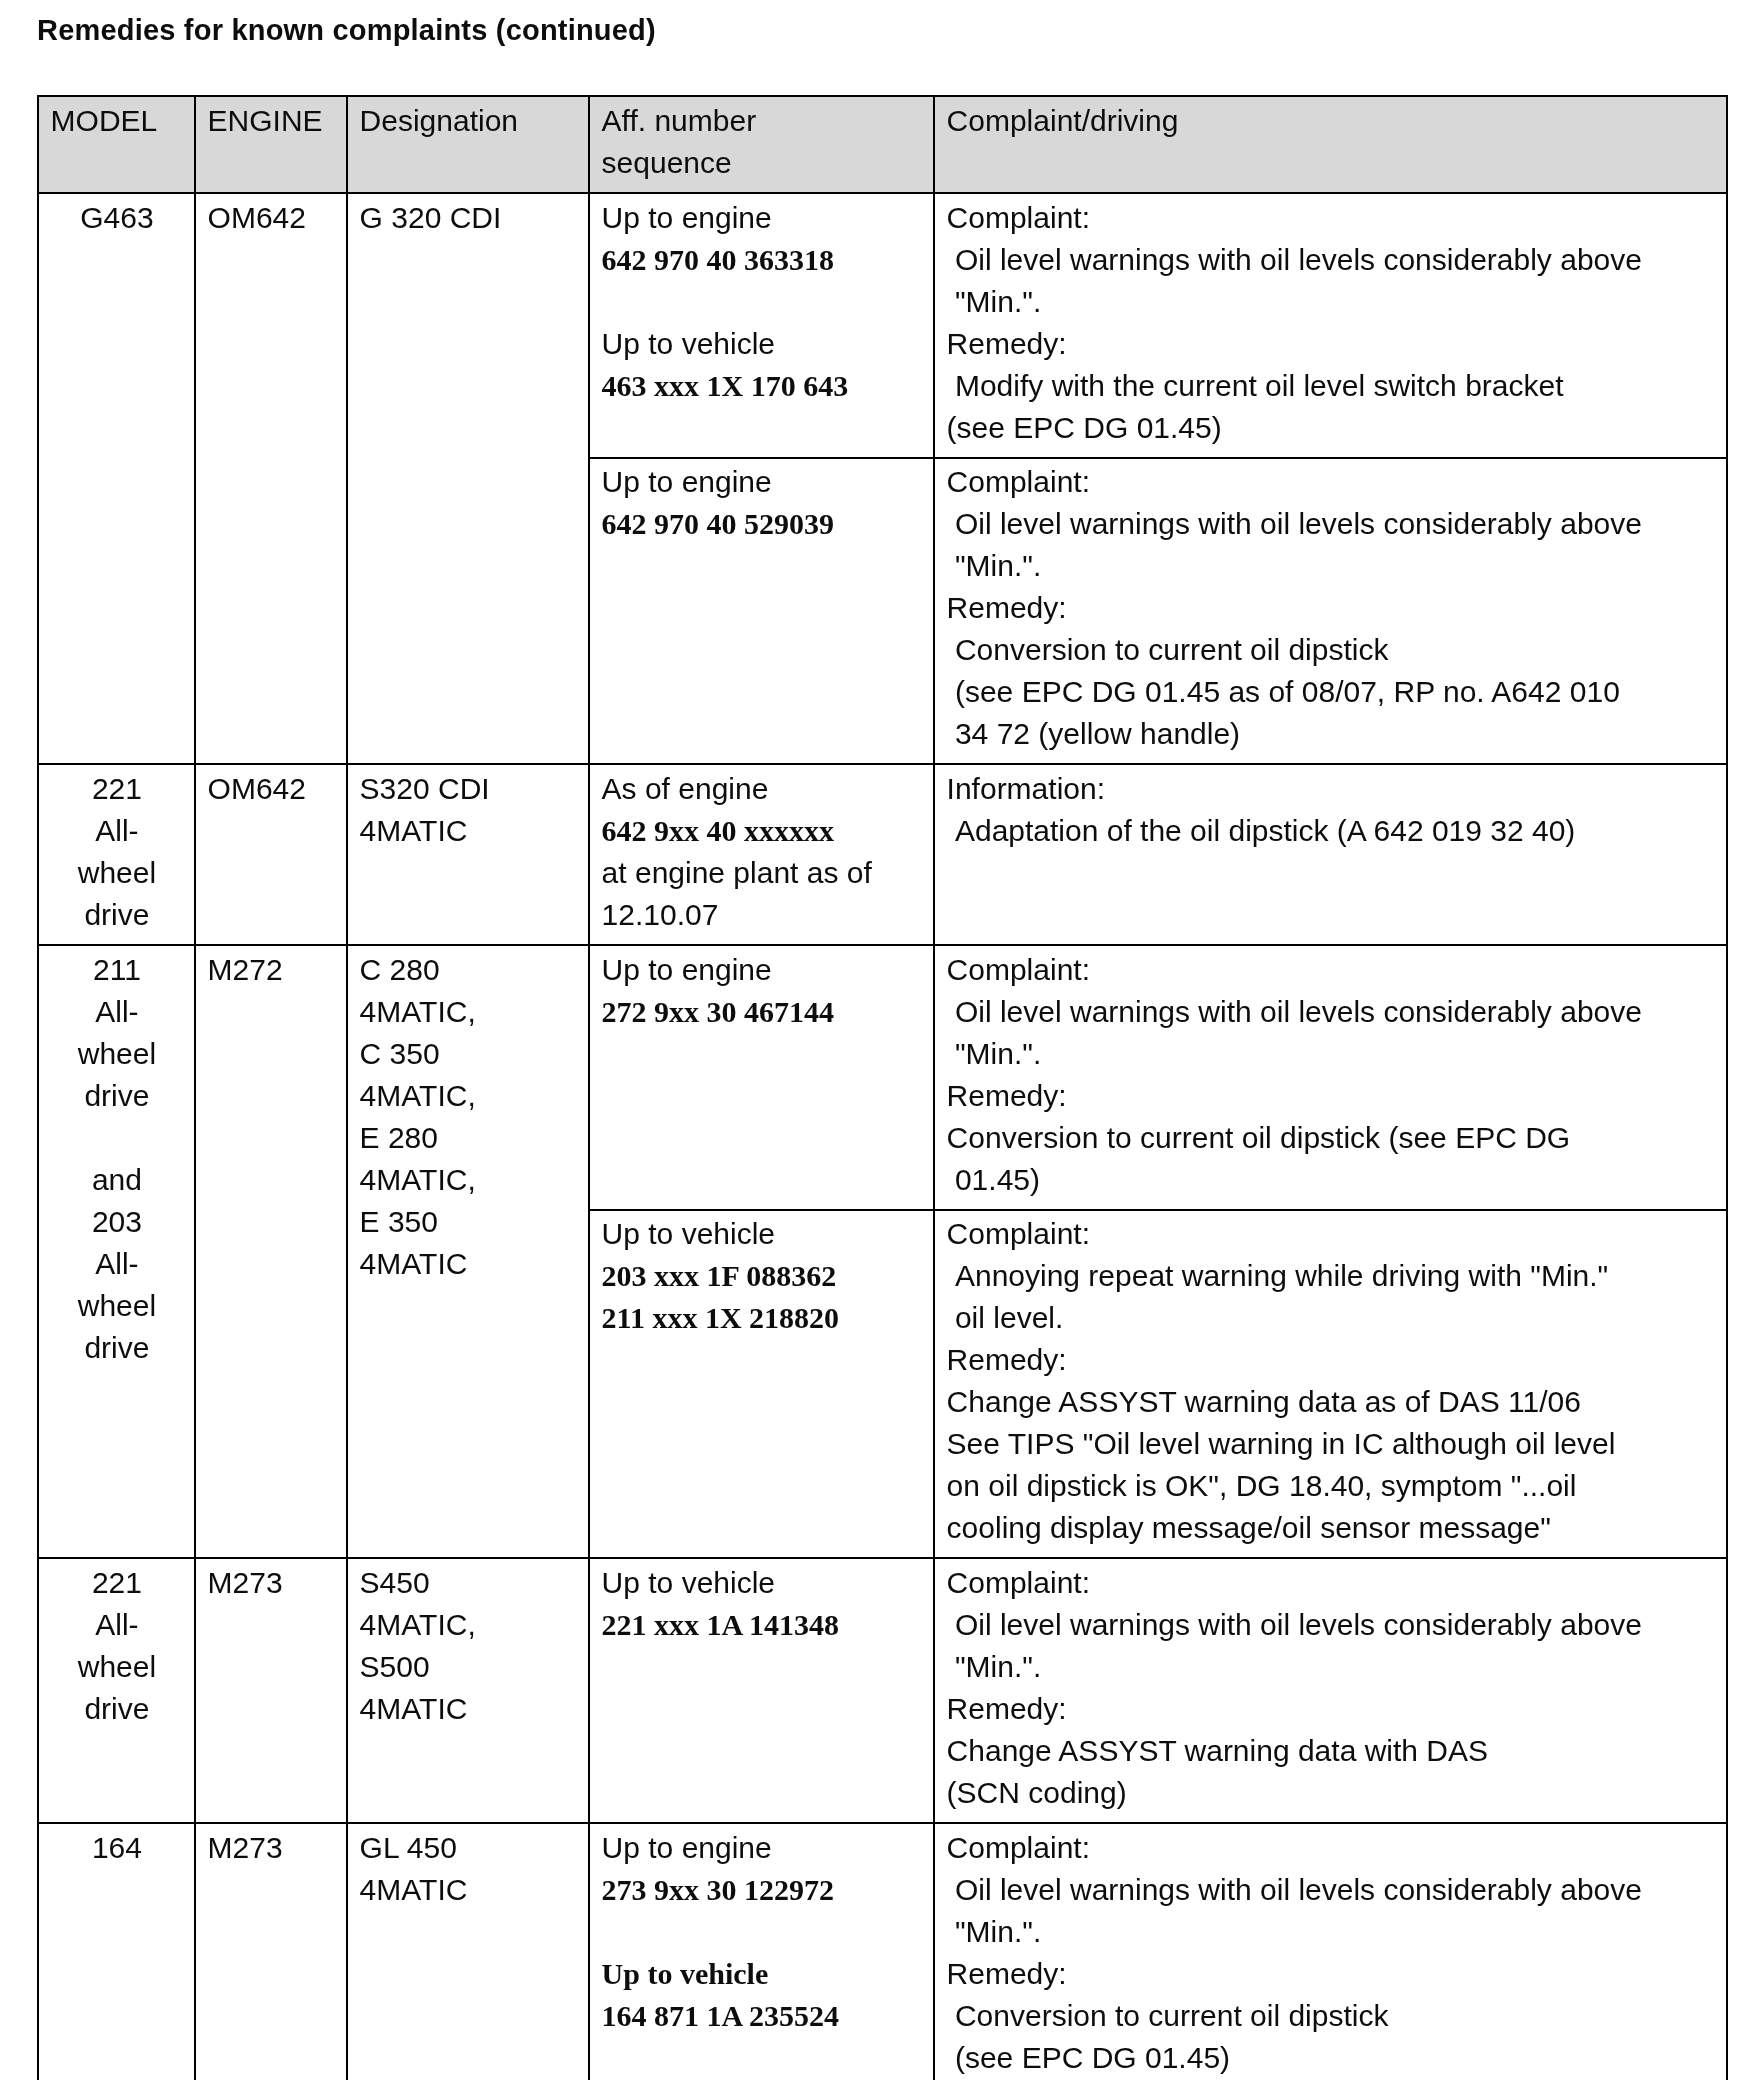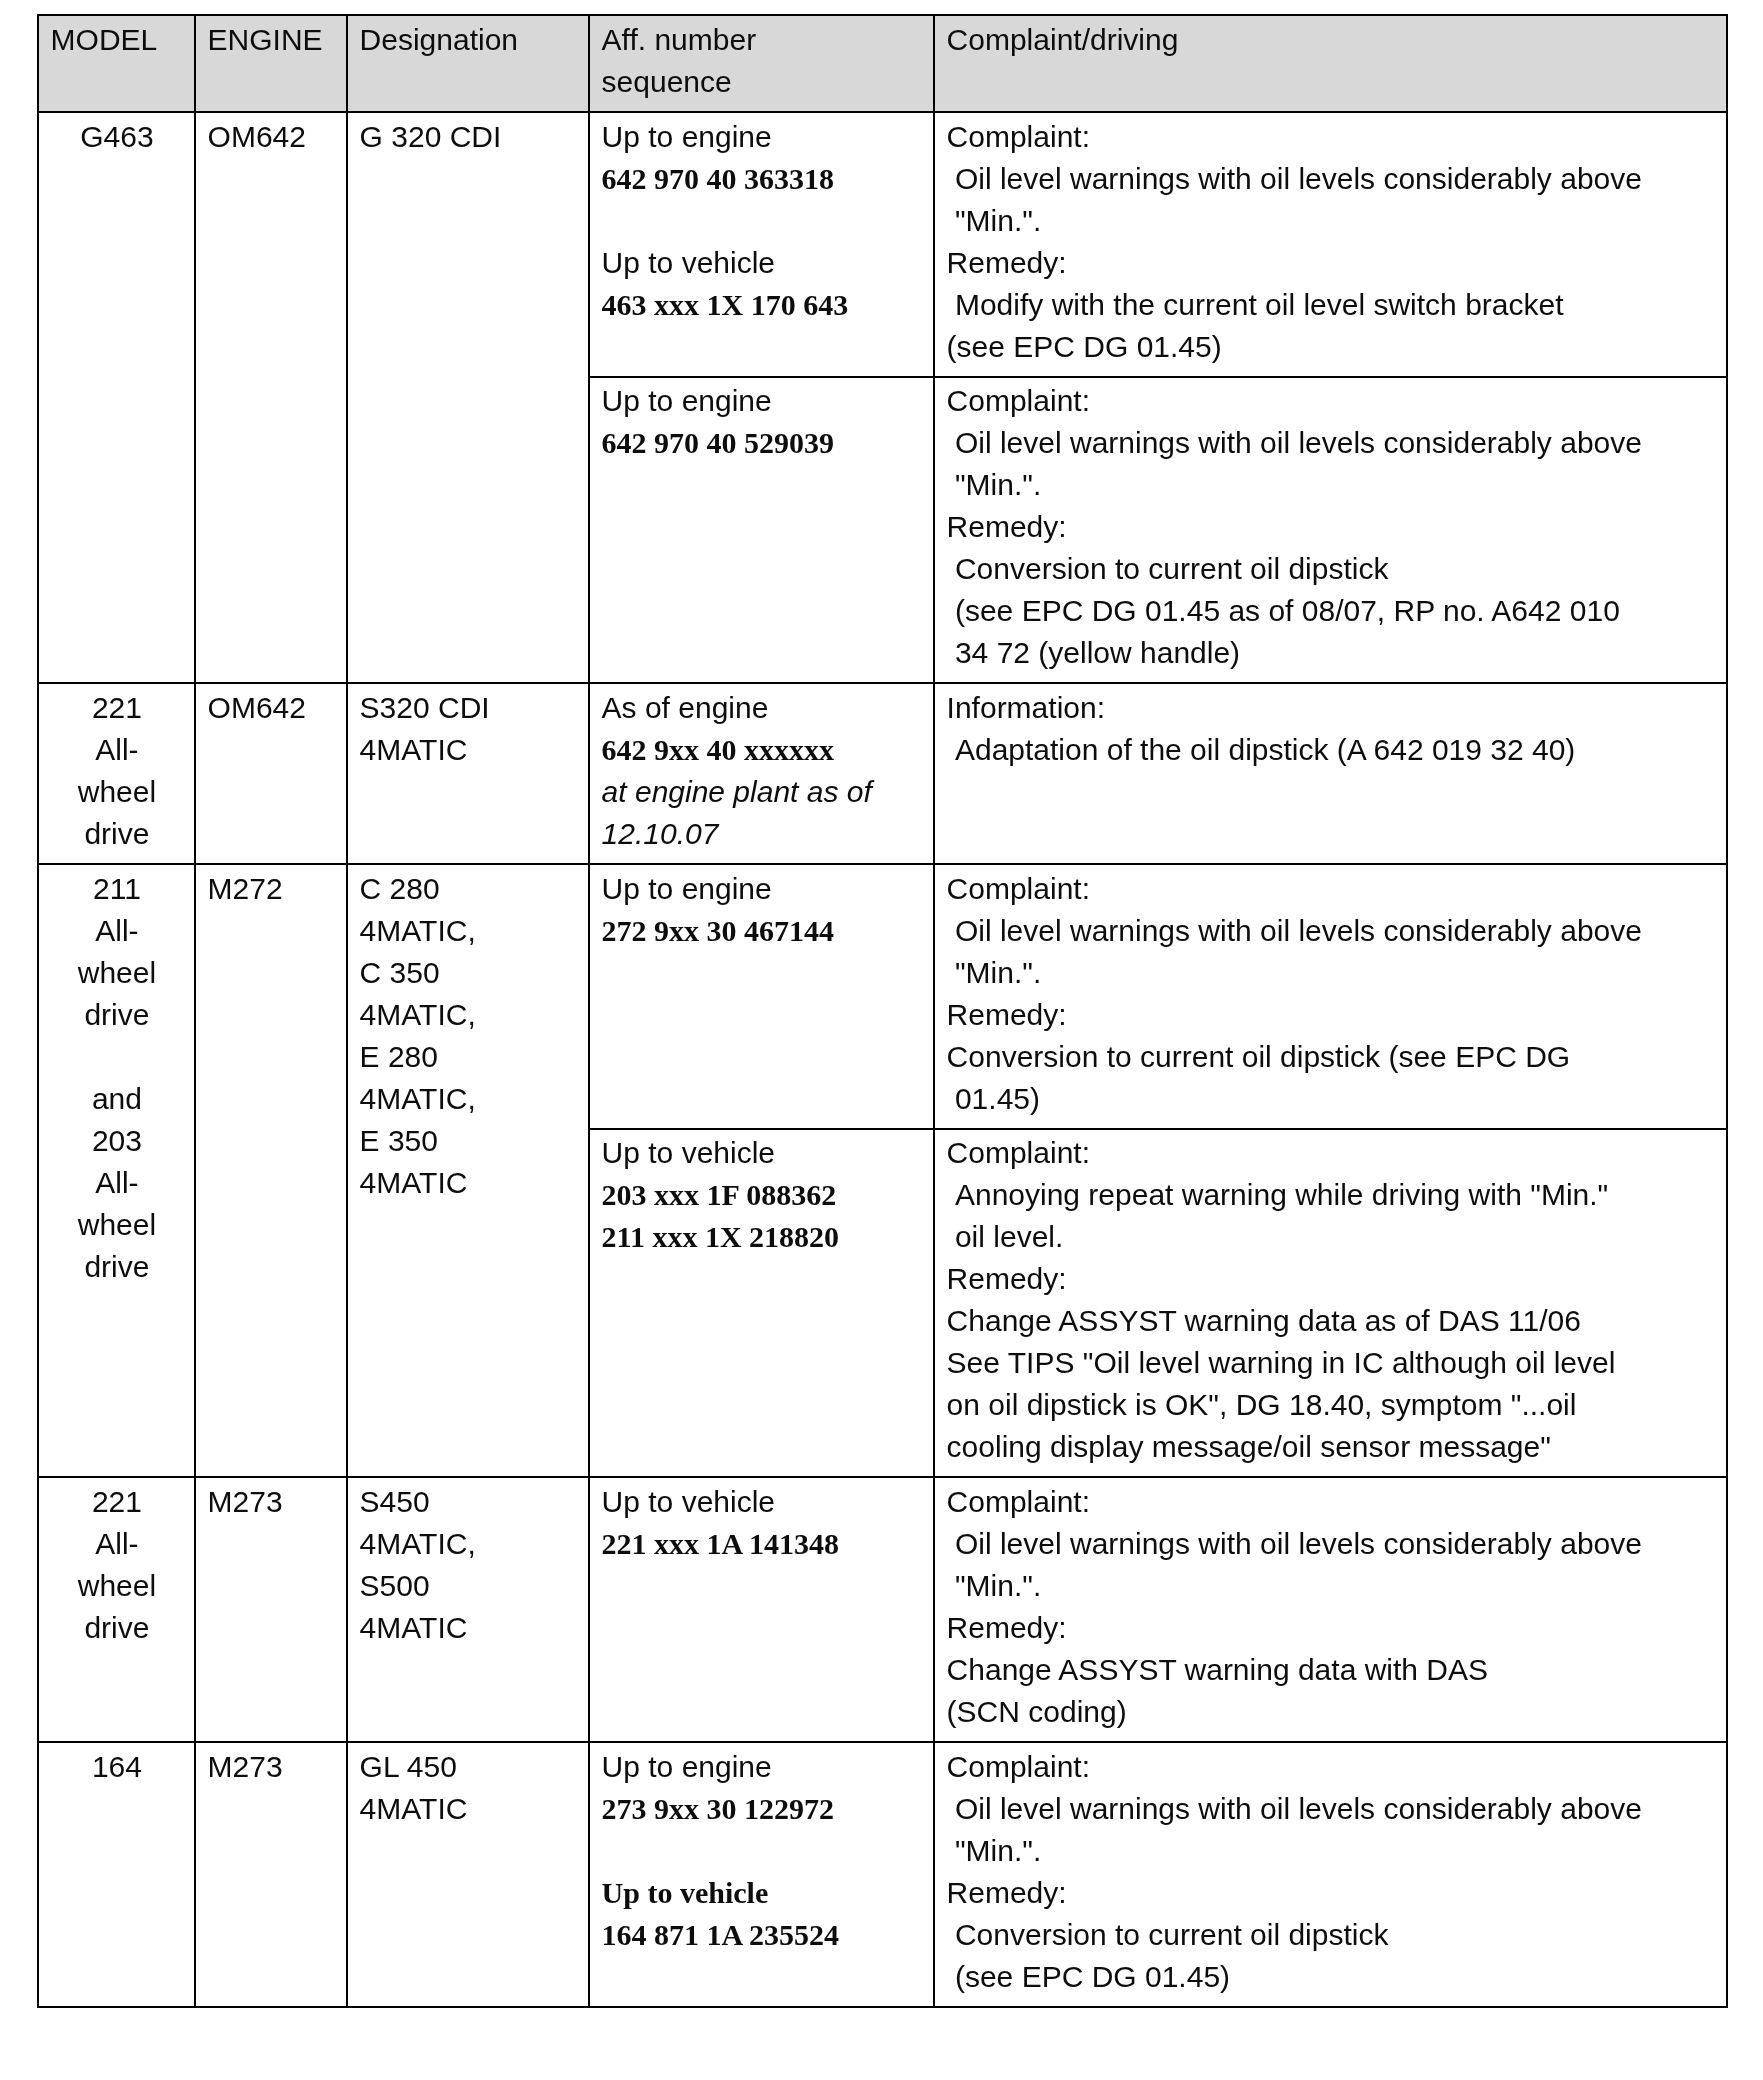--- a/index.html
+++ b/index.html
@@ -33,31 +33,32 @@
     line-height: 42px;
     padding: 2.7px 10.7px 8px 11.6px;
     text-align: left;
     font-weight: 400;
   }
   .tbl thead th { background: var(--header_bg, #d8d8d8); }
   .pre { white-space: pre-line; }
   td.model { text-align: center; margin-top: 24px; }
   .ln { white-space: pre-wrap; }
   .ln.b { font-weight: 700; font-family: Liberation Serif, serif; }
-  .ln.i { font-style: italic; }
+  .ln.i { }
   col.c-model  { width: 157px; }
   col.c-engine { width: 152px; }
   col.c-desig  { width: 242px; }
   col.c-aff    { width: 345px; }
   col.c-remedy { width: auto; }
 </style>
 </head>
 <body>
 
 <div class="page">
+  <h1 class="title">Remedies for known complaints (continued)</h1>
 
   <table class="tbl">
     <colgroup>
       <col class="c-model">
       <col class="c-engine">
       <col class="c-desig">
       <col class="c-aff">
       <col class="c-remedy">
     </colgroup>
     <thead>

